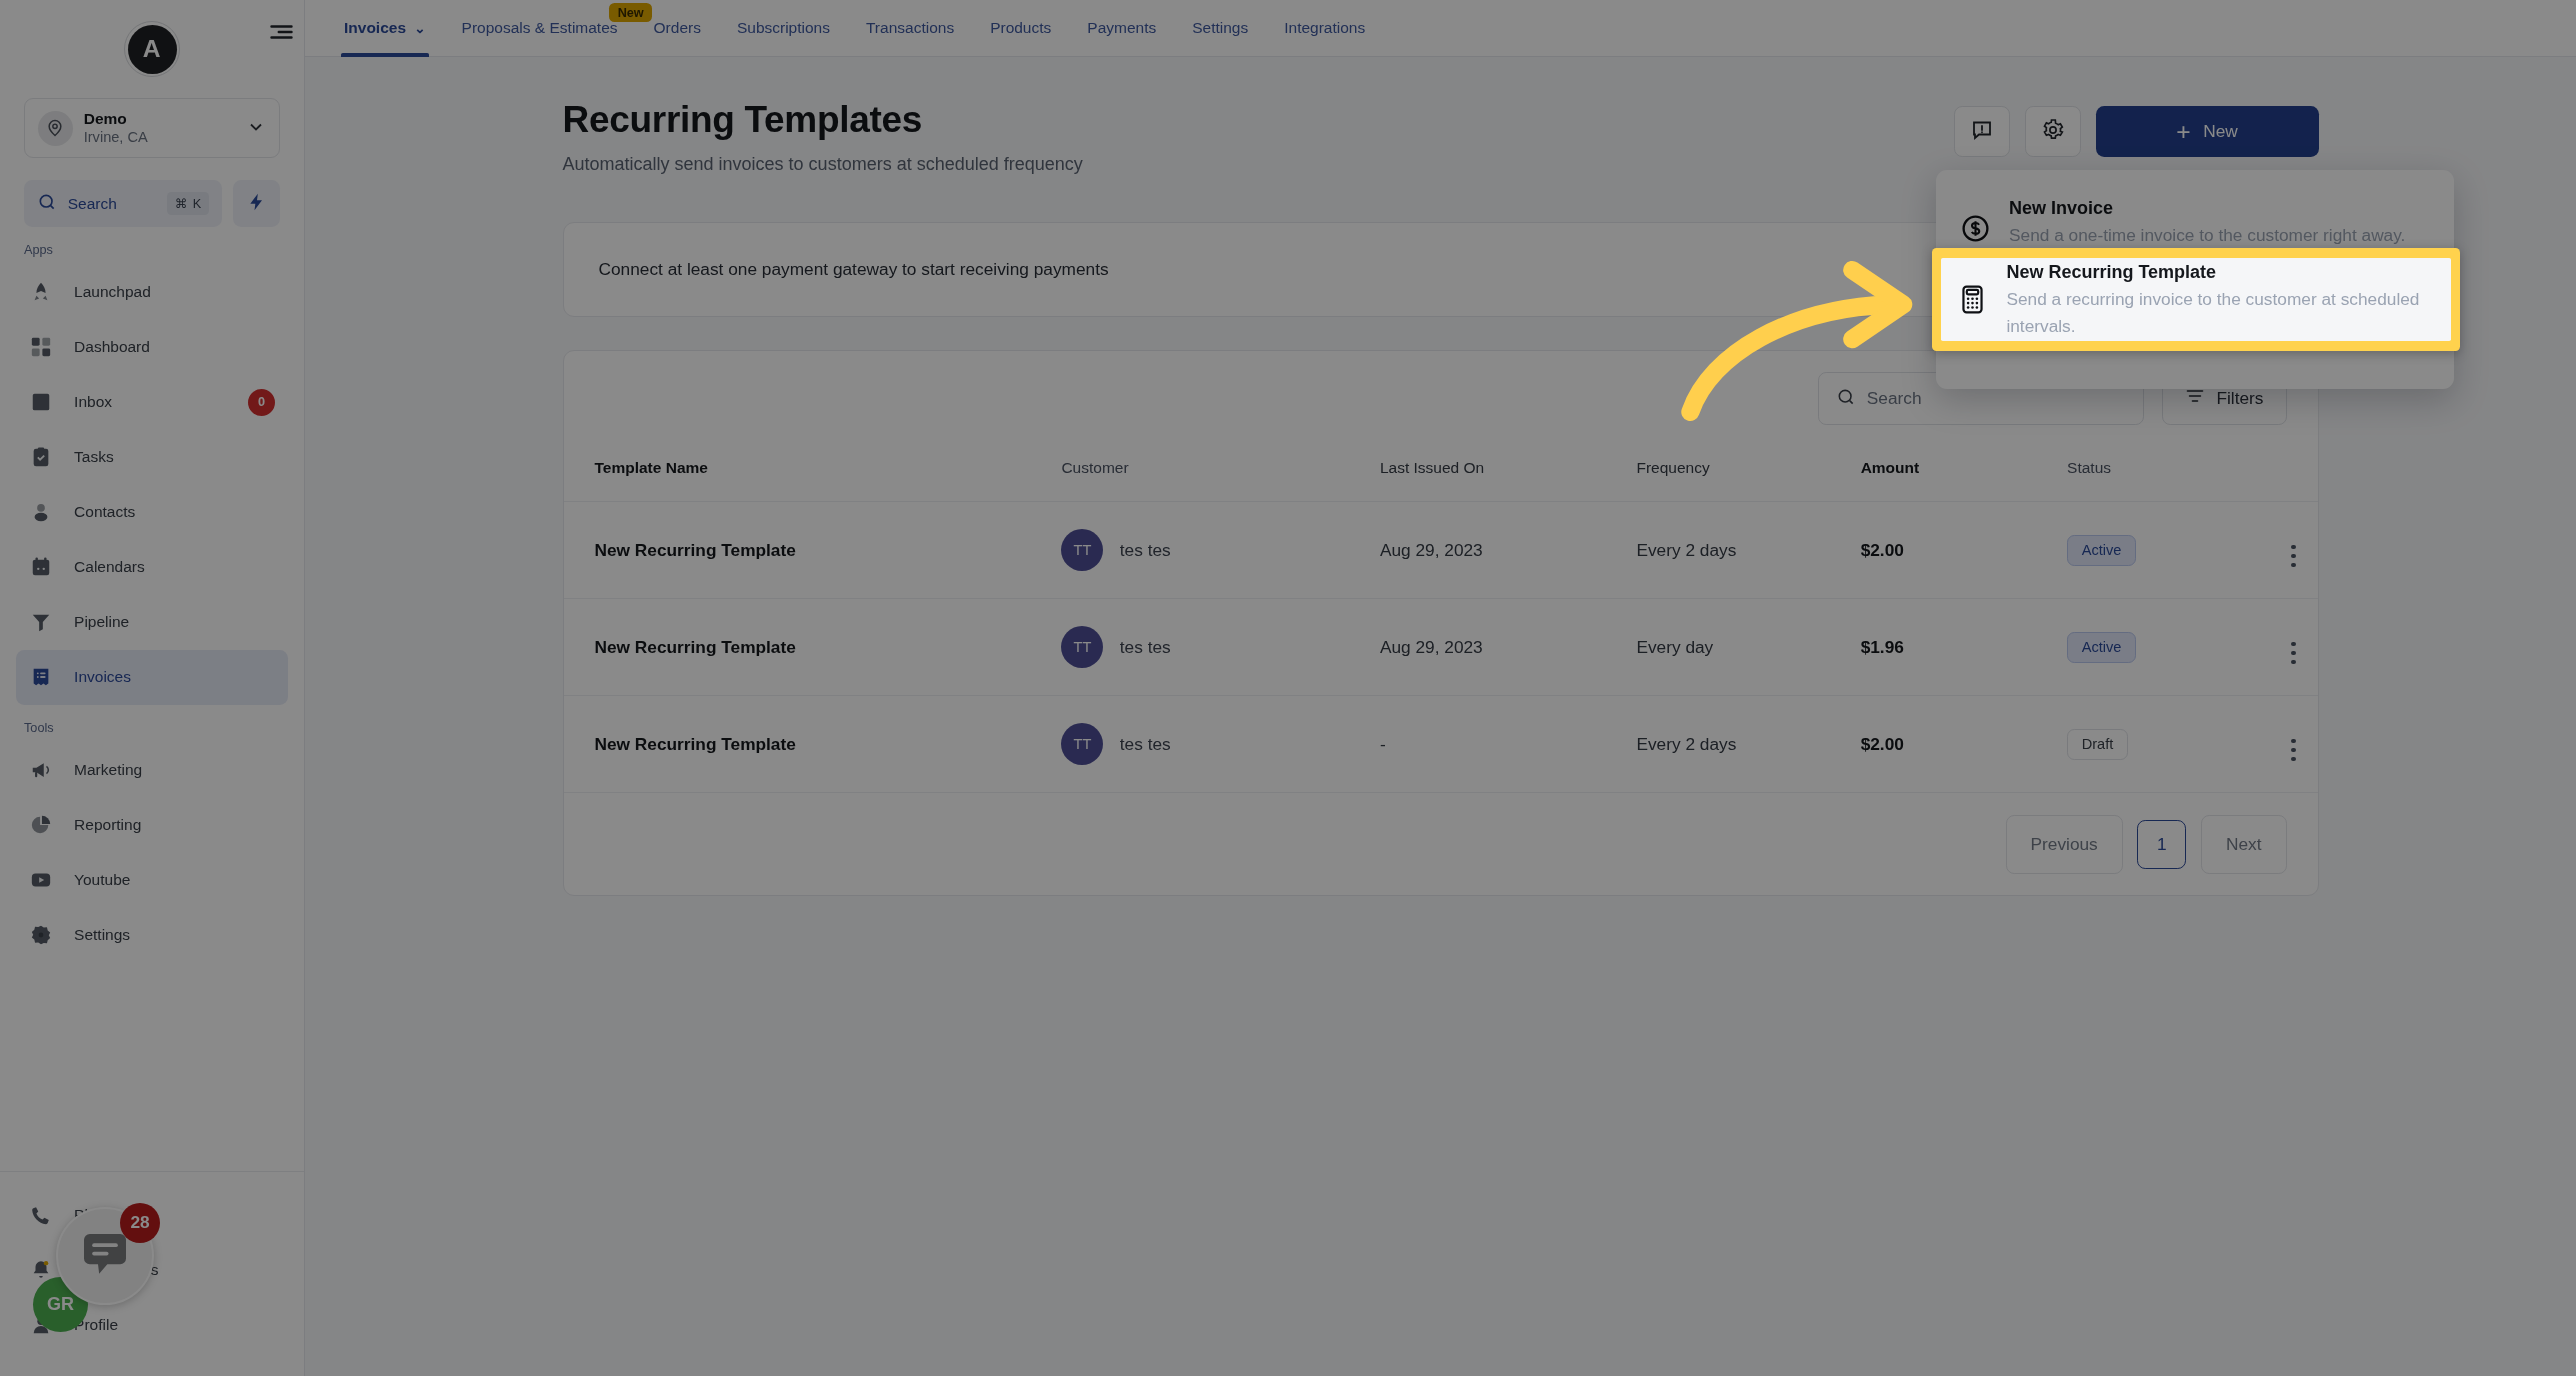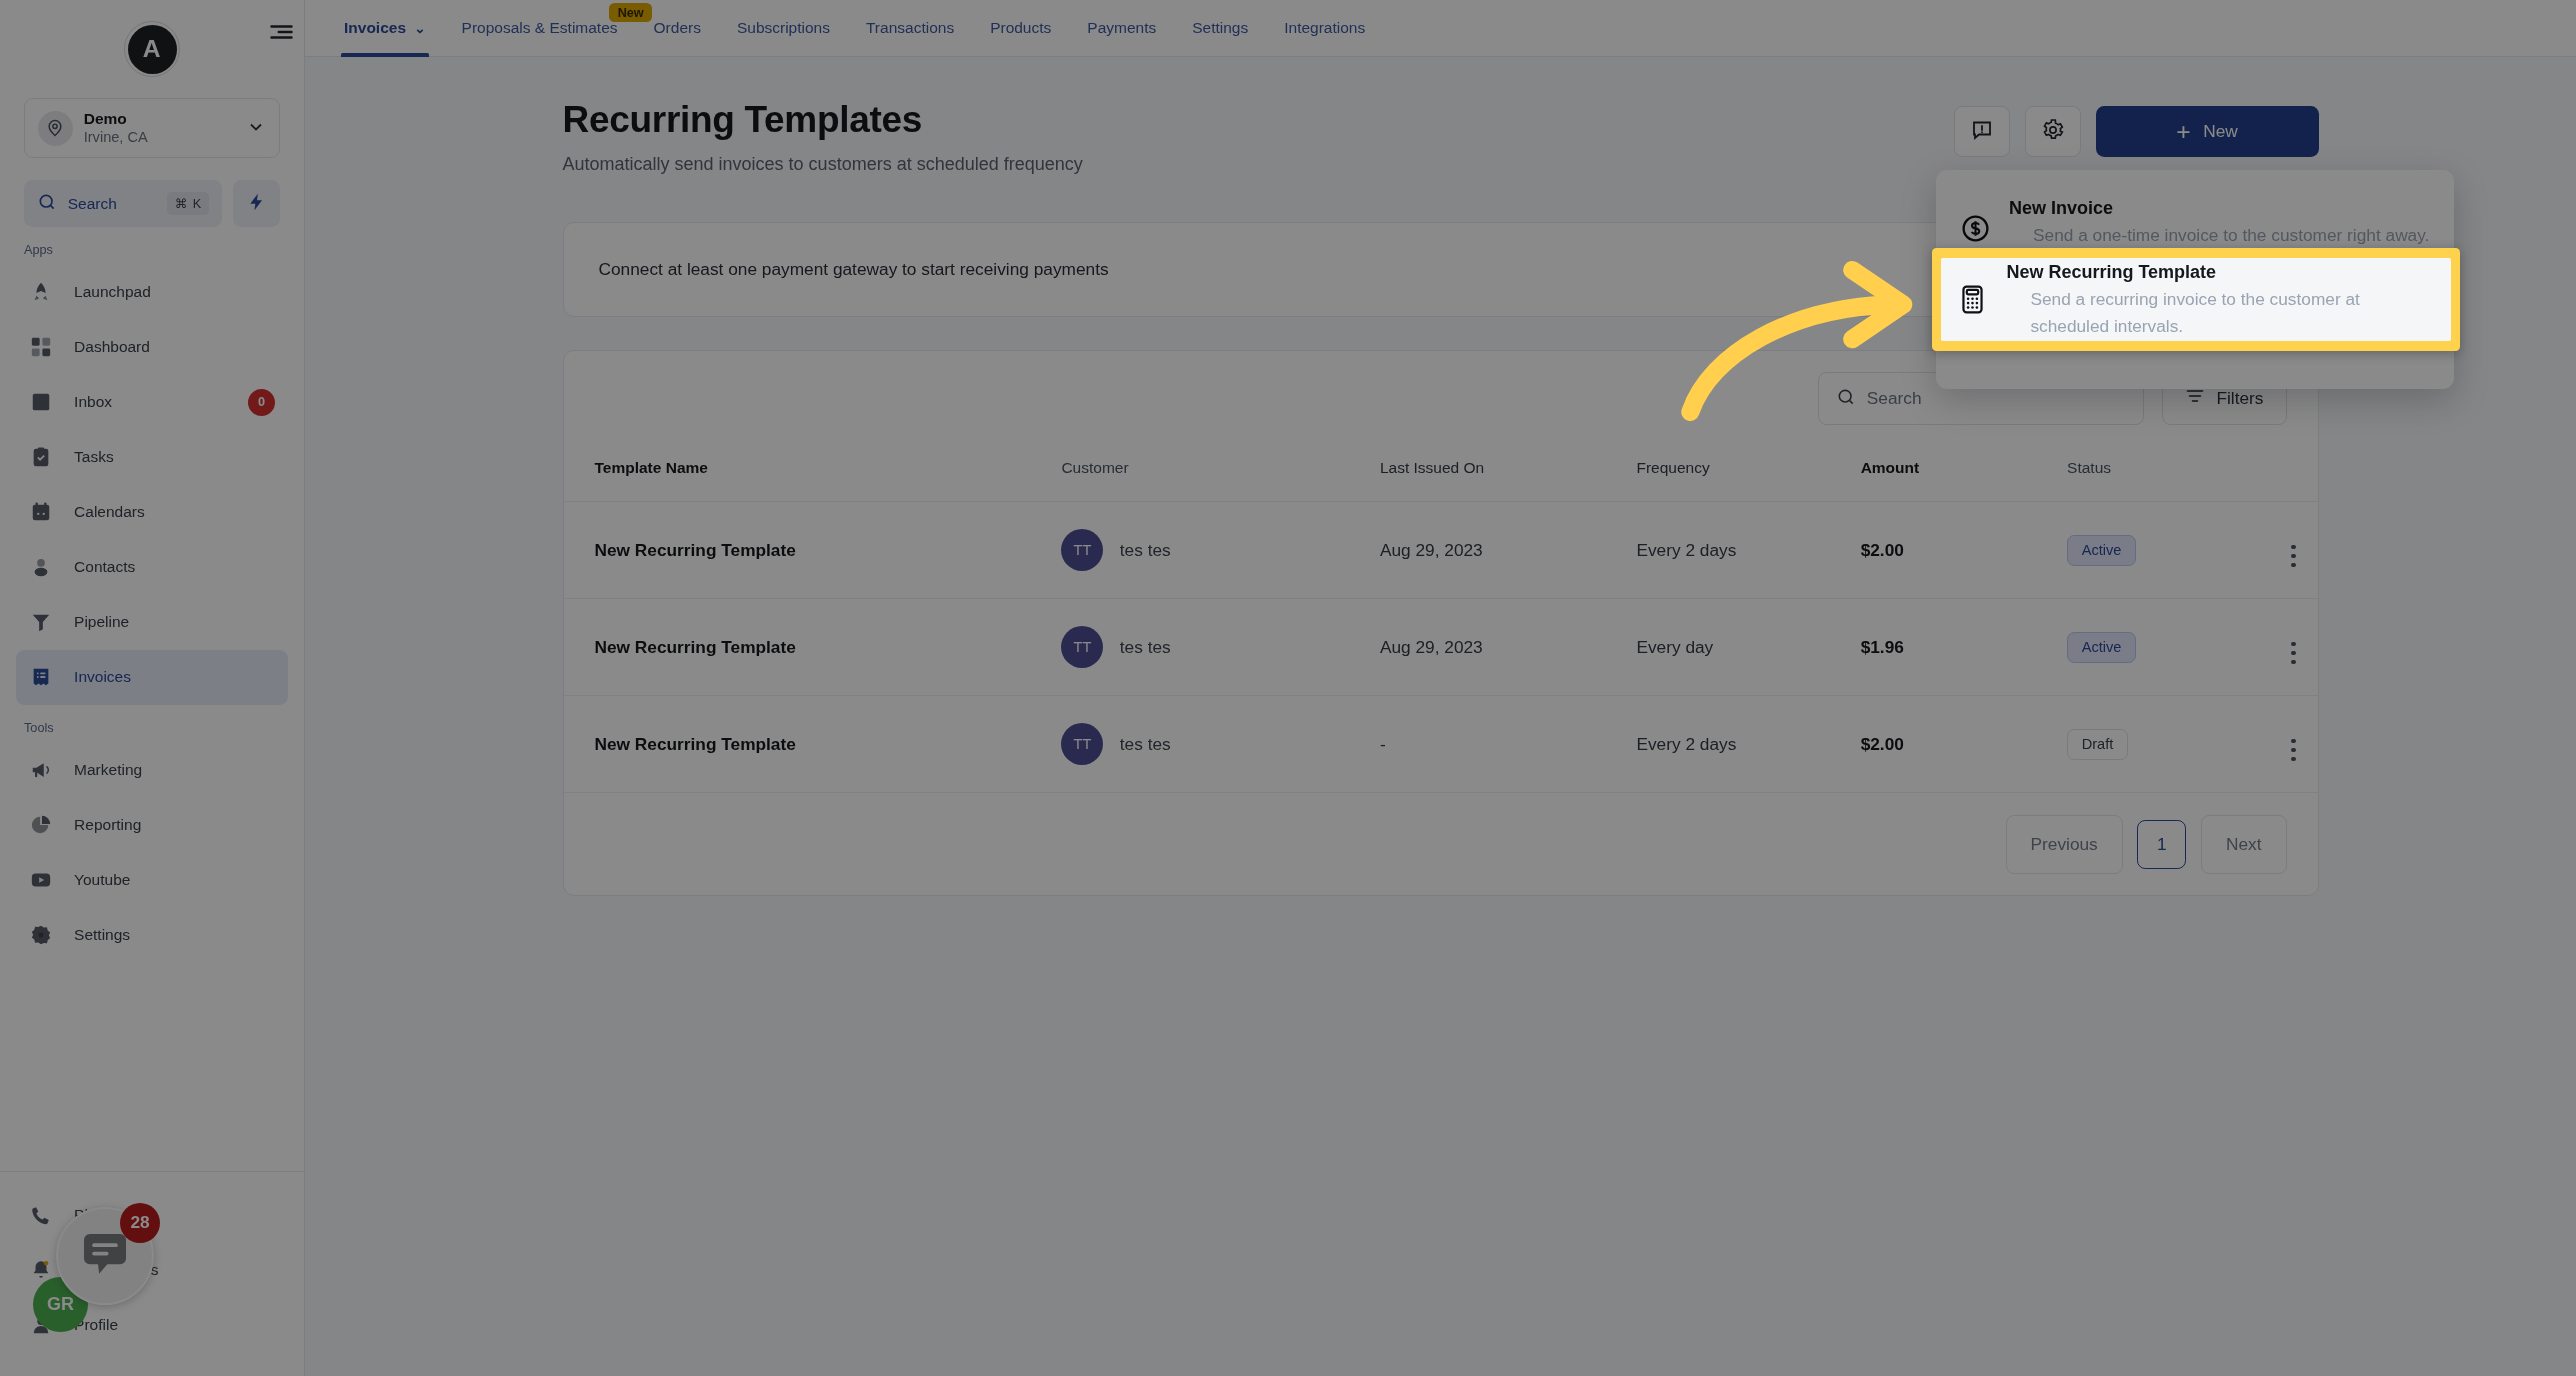--- a/index.html
+++ b/index.html
@@ -218,21 +218,21 @@
 
   
   #dropdown {
     position: absolute; left: 1936px; top: 170px; width: 518px;
     background: #fff; border-radius: 11px; box-shadow: 0 11px 35px rgba(16,24,40,.22);
     z-index: 70; overflow: hidden; padding: 9px 0;
   }
   .menu-item { display: flex; gap: 18px; padding: 16.4px 24px; align-items: flex-start; }
   .menu-item .mi-ico { width: 31px; flex: none; padding-top: 18px; display:flex; justify-content:center; }
   .mi-title { font-size: 18px; font-weight: 700; color: #15181d; line-height: 27px; }
-  .mi-desc { font-size: 17.3px; color: #9aa3b2; line-height: 27px; margin-left: 24px; }
+  .mi-desc { font-size: 17.3px; color: #9aa3b2; line-height: 27px; }
   
   #menu-item-invoice { position: relative; z-index: 1; }
 
   #highlight-box {
     position: absolute; left: 1932px; top: 248px; width: 528px; height: 103px;
     background: #ffd24d; border-radius: 4.5px; z-index: 80;
     box-shadow: 0 2.7px 11px rgba(0,0,0,.25);
   }
   #highlight-inner {
     position: absolute; left: 9px; top: 10px; right: 9px; bottom: 10px;
@@ -338,38 +338,38 @@
               <rect x="8.5" y="1.5" width="7" height="4" rx="1.4" fill="#555c66"></rect>
               <path d="M8.5 12.5l2.5 2.5 4.5-4.5" stroke="#f4f5f7" stroke-width="2" fill="none"></path>
             </svg>
         </span>
         <span>Tasks</span>
       </div>
 
       <div class="nav-item">
         <span class="ico">
           <svg width="22" height="22" viewBox="0 0 24 24" fill="#555c66">
+              <circle cx="12" cy="7.5" r="4.2" opacity=".6"></circle>
+              <ellipse cx="12" cy="17.5" rx="7" ry="4.6"></ellipse>
+            </svg>
+        </span>
+        <span>Contacts</span>
+      </div>
+
+      <div class="nav-item">
+        <span class="ico">
+          <svg width="22" height="22" viewBox="0 0 24 24" fill="#555c66">
               <rect x="3" y="4" width="18" height="17" rx="2.4"></rect>
               <rect x="6" y="1.5" width="2.6" height="4.5" rx="1.2"></rect>
               <rect x="15.4" y="1.5" width="2.6" height="4.5" rx="1.2"></rect>
               <circle cx="9" cy="14" r="1.3" fill="#f4f5f7"></circle>
               <circle cx="15" cy="14" r="1.3" fill="#f4f5f7"></circle>
             </svg>
         </span>
         <span>Calendars</span>
-      </div>
-
-      <div class="nav-item">
-        <span class="ico">
-          <svg width="22" height="22" viewBox="0 0 24 24" fill="#555c66">
-              <circle cx="12" cy="7.5" r="4.2" opacity=".6"></circle>
-              <ellipse cx="12" cy="17.5" rx="7" ry="4.6"></ellipse>
-            </svg>
-        </span>
-        <span>Contacts</span>
       </div>
 
       <div class="nav-item">
         <span class="ico">
           <svg width="22" height="22" viewBox="0 0 24 24" fill="#555c66">
               <path d="M3 4h18l-7 8v8l-4 2v-10z"></path>
             </svg>
         </span>
         <span>Pipeline</span>
       </div>

